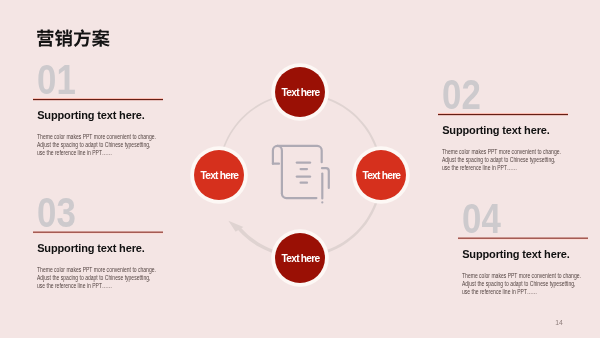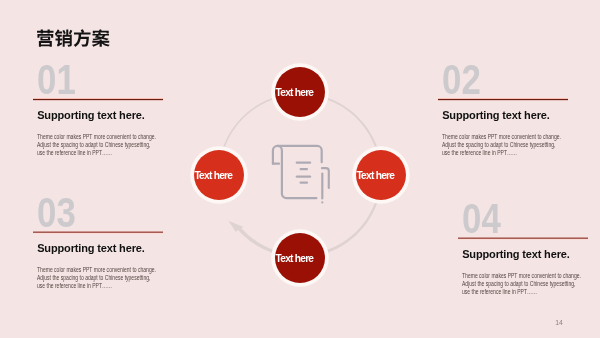--- a/index.html
+++ b/index.html
@@ -9,21 +9,21 @@
     background:#f4e5e4;
     font-family:"Liberation Sans", sans-serif;
     -webkit-font-smoothing:antialiased;
   }
   .slide { position:relative; width:552px; height:338px; }
 
   .title-svg { position:absolute; left:36px; top:28.5px; }
 
   .block { position:absolute; width:130px; height:120px; }
   .blk-01 { left:32.5px; top:59px; }
-  .blk-02 { left:437.5px; top:59px; }
+  .blk-02 { left:437.5px; top:74px; }
   .blk-03 { left:32.5px; top:192px; }
   .blk-04 { left:437.5px; top:198px;margin-left:20px; }
 
   .num {
     position:absolute; left:4.7px; top:0px;
     font-size:41px; font-weight:bold; line-height:1;
     color:#cdcacd;
     transform:scale(0.85,1.02); transform-origin:left top;
   }
   .rule { position:absolute; left:0; top:39px; width:130px; height:4px;
@@ -50,21 +50,21 @@
     white-space:nowrap;
     transform:scaleX(0.80); transform-origin:left top;
   }
 
   .pageno { position:absolute; left:555.2px; top:320px; font-size:6.8px; color:#8e7d7b; line-height:1; }
 
   .diagram { position:absolute; left:200px; top:75px; width:200px; height:200px; }
   .bubble {
     position:absolute; width:50px; height:50px; border-radius:50%;
     box-shadow:0 0 0 3.8px #fdf8f5;
-    display:flex; align-items:center; justify-content:flex-start;
+    display:flex; align-items:center; justify-content:center;
   }
   .bubble span { font-size:10.2px; font-weight:bold; color:#fff; letter-spacing:-0.75px; line-height:1; position:relative; top:1.3px; left:0.5px; }
 </style>
 </head>
 <body>
 
 <div class="slide">
 
   <svg class="title-svg" width="74" height="19" viewBox="0 0 4000 1000">
     <path d="M351.0 -395.0H649.0V-336.0H351.0ZM239.0 -474.0V-257.0H767.0V-474.0ZM78.0 -604.0V-397.0H187.0V-513.0H815.0V-397.0H931.0V-604.0ZM156.0 -220.0V91.0H270.0V63.0H737.0V90.0H856.0V-220.0ZM270.0 -35.0V-116.0H737.0V-35.0ZM624.0 -850.0V-780.0H372.0V-850.0H254.0V-780.0H56.0V-673.0H254.0V-626.0H372.0V-673.0H624.0V-626.0H743.0V-673.0H946.0V-780.0H743.0V-850.0Z M1426.0 -774.0C1461.0 -716.0 1496.0 -639.0 1508.0 -590.0L1607.0 -641.0C1594.0 -691.0 1555.0 -764.0 1519.0 -819.0ZM1860.0 -827.0C1840.0 -767.0 1803.0 -686.0 1775.0 -635.0L1868.0 -596.0C1897.0 -644.0 1934.0 -716.0 1964.0 -784.0ZM1054.0 -361.0V-253.0H1180.0V-100.0C1180.0 -56.0 1151.0 -27.0 1130.0 -14.0C1148.0 10.0 1173.0 58.0 1180.0 86.0C1200.0 67.0 1233.0 48.0 1413.0 -45.0C1405.0 -70.0 1396.0 -117.0 1394.0 -149.0L1290.0 -99.0V-253.0H1415.0V-361.0H1290.0V-459.0H1395.0V-566.0H1127.0C1143.0 -585.0 1158.0 -606.0 1172.0 -628.0H1412.0V-741.0H1234.0C1246.0 -766.0 1256.0 -791.0 1265.0 -816.0L1164.0 -847.0C1133.0 -759.0 1080.0 -675.0 1020.0 -619.0C1038.0 -593.0 1065.0 -532.0 1073.0 -507.0L1105.0 -540.0V-459.0H1180.0V-361.0ZM1550.0 -284.0H1826.0V-209.0H1550.0ZM1550.0 -385.0V-458.0H1826.0V-385.0ZM1636.0 -851.0V-569.0H1443.0V89.0H1550.0V-108.0H1826.0V-41.0C1826.0 -29.0 1820.0 -25.0 1807.0 -24.0C1793.0 -23.0 1745.0 -23.0 1700.0 -25.0C1715.0 4.0 1730.0 53.0 1733.0 84.0C1805.0 84.0 1854.0 82.0 1888.0 64.0C1923.0 46.0 1932.0 13.0 1932.0 -39.0V-570.0L1826.0 -569.0H1745.0V-851.0Z M2416.0 -818.0C2436.0 -779.0 2460.0 -728.0 2476.0 -689.0H2052.0V-572.0H2306.0C2296.0 -360.0 2277.0 -133.0 2035.0 -5.0C2068.0 20.0 2105.0 62.0 2123.0 94.0C2304.0 -10.0 2379.0 -167.0 2412.0 -335.0H2729.0C2715.0 -156.0 2697.0 -69.0 2670.0 -46.0C2656.0 -35.0 2643.0 -33.0 2621.0 -33.0C2591.0 -33.0 2521.0 -34.0 2452.0 -40.0C2475.0 -8.0 2493.0 43.0 2495.0 78.0C2562.0 81.0 2629.0 82.0 2668.0 77.0C2714.0 73.0 2746.0 63.0 2776.0 30.0C2818.0 -13.0 2839.0 -126.0 2857.0 -399.0C2859.0 -415.0 2860.0 -451.0 2860.0 -451.0H2430.0C2434.0 -491.0 2437.0 -532.0 2440.0 -572.0H2949.0V-689.0H2538.0L2607.0 -718.0C2591.0 -758.0 2561.0 -818.0 2534.0 -863.0Z M3046.0 -235.0V-136.0H3352.0C3266.0 -81.0 3141.0 -38.0 3021.0 -17.0C3046.0 6.0 3079.0 51.0 3095.0 80.0C3219.0 50.0 3345.0 -9.0 3437.0 -83.0V89.0H3557.0V-89.0C3652.0 -11.0 3781.0 49.0 3907.0 79.0C3924.0 48.0 3958.0 2.0 3984.0 -23.0C3863.0 -42.0 3737.0 -83.0 3649.0 -136.0H3957.0V-235.0H3557.0V-304.0H3437.0V-235.0ZM3406.0 -824.0 3427.0 -782.0H3071.0V-629.0H3182.0V-684.0H3398.0C3383.0 -660.0 3365.0 -635.0 3346.0 -610.0H3054.0V-516.0H3267.0C3234.0 -480.0 3201.0 -447.0 3171.0 -419.0C3235.0 -409.0 3299.0 -398.0 3361.0 -386.0C3276.0 -368.0 3176.0 -358.0 3058.0 -353.0C3075.0 -329.0 3091.0 -292.0 3100.0 -261.0C3287.0 -275.0 3433.0 -298.0 3545.0 -346.0C3659.0 -318.0 3759.0 -288.0 3833.0 -259.0L3930.0 -340.0C3858.0 -365.0 3765.0 -391.0 3662.0 -416.0C3697.0 -444.0 3726.0 -477.0 3751.0 -516.0H3946.0V-610.0H3477.0L3516.0 -661.0L3441.0 -684.0H3816.0V-629.0H3931.0V-782.0H3552.0C3540.0 -806.0 3523.0 -835.0 3510.0 -858.0ZM3618.0 -516.0C3593.0 -488.0 3564.0 -465.0 3528.0 -445.0C3471.0 -457.0 3412.0 -468.0 3354.0 -477.0L3392.0 -516.0Z" transform="translate(0,860)" fill="#141414"></path>

